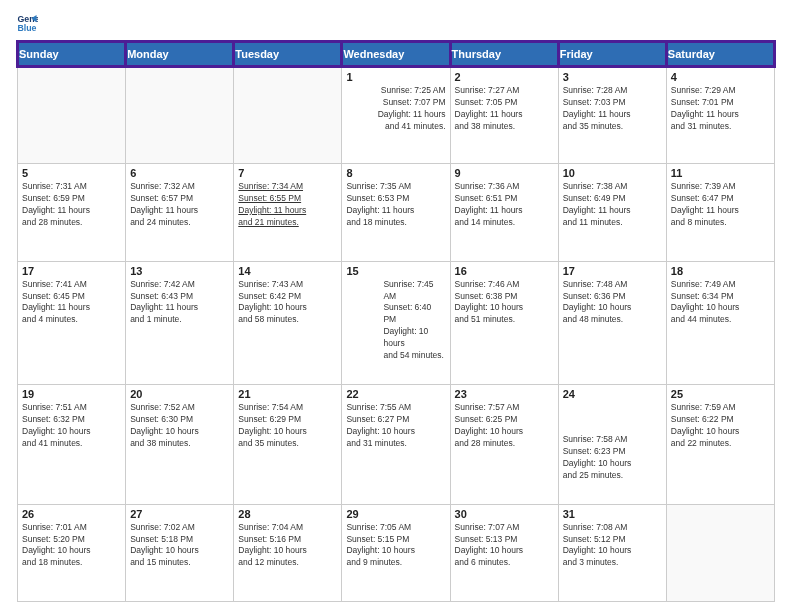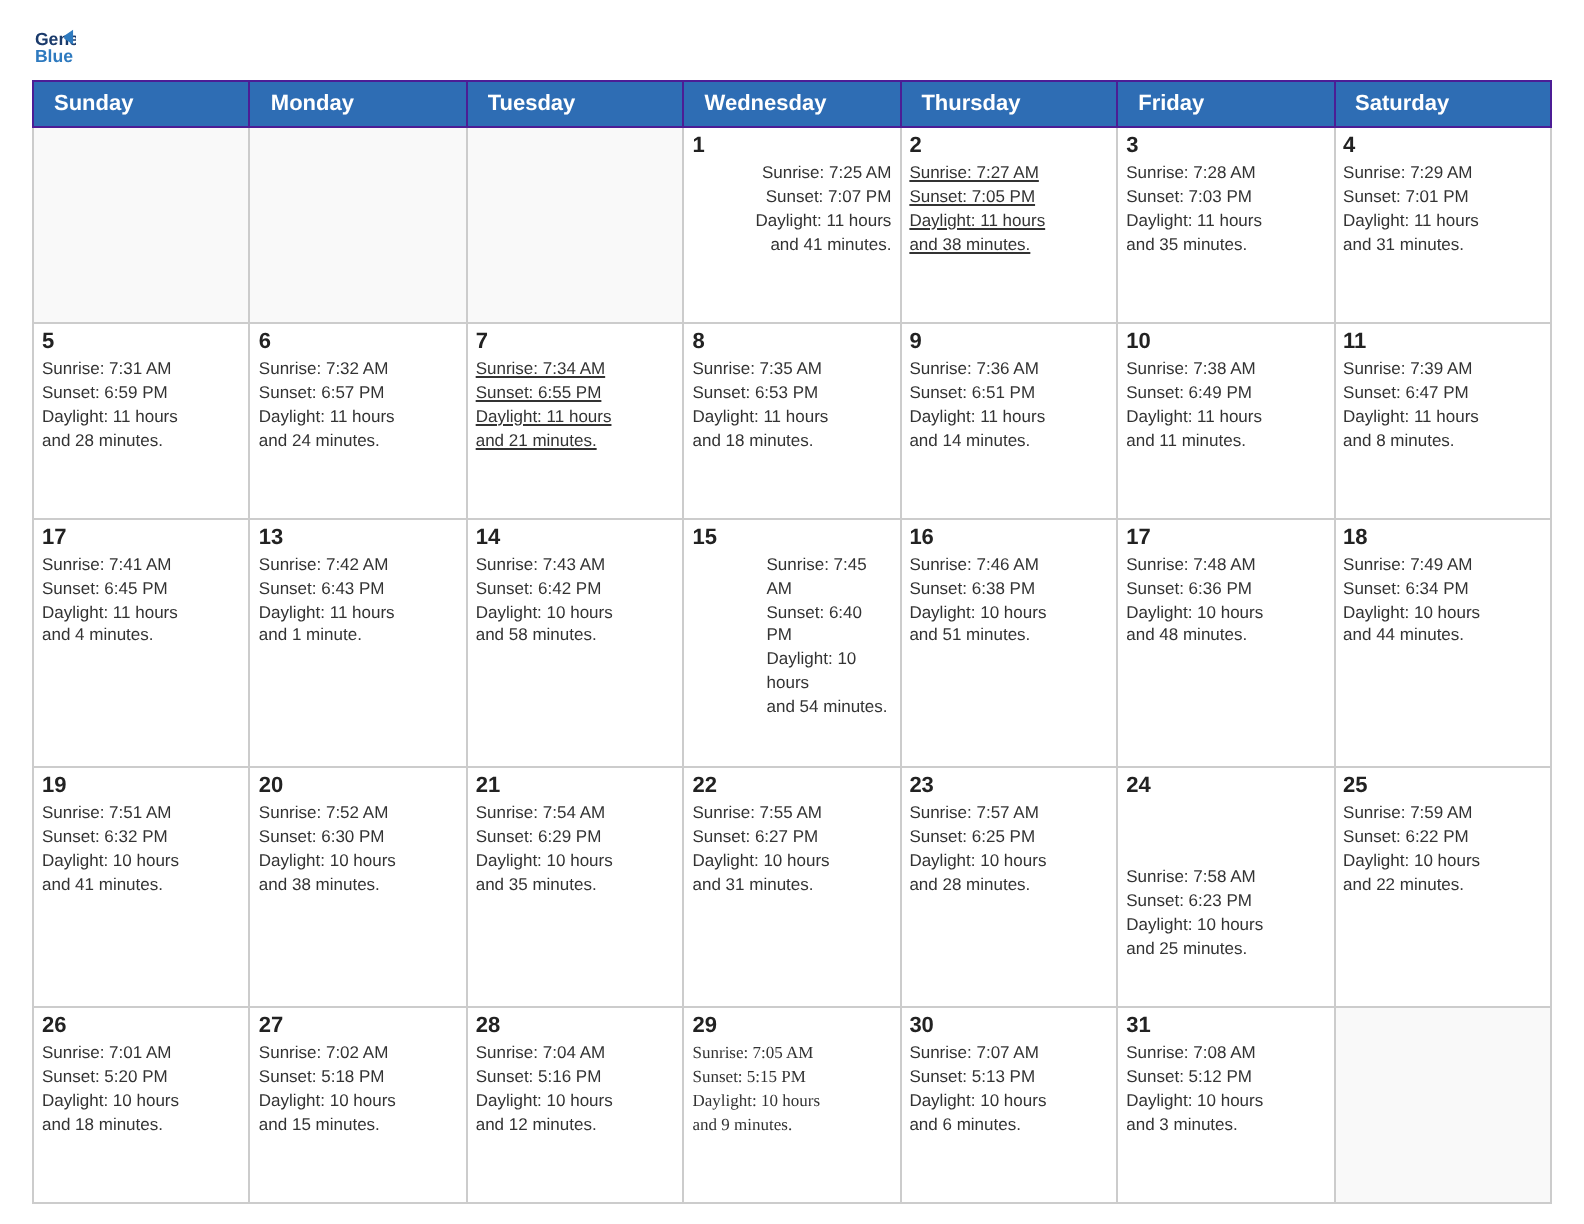--- a/index.html
+++ b/index.html
@@ -51,23 +51,23 @@
       border: 1px solid #ccc;
       border-collapse: collapse;
       width: 100%;
       table-layout: fixed;
     }
     .calendar th {
       background: #2e6db4;
       color: #fff;
       font-size: 11px;
       font-weight: bold;
-      padding: 5px 10px;
+      padding: 5px 0;
       text-align: left;
-      border: 1px solid #4c1d95;
+      border: 3px solid #4c1d95;
     }
     .calendar td {
       border: 1px solid #ccc;
       vertical-align: top;
       padding: 3px 4px;
       font-size: 9px;
       color: #333;
       background: #fff;
       height: 82px;
     }
@@ -132,21 +132,21 @@
           <td class="empty"></td>
           <td>
             <span class="day-number">1</span>
             <div class="day-info" style="white-space: pre-line; text-align: right;">Sunrise: 7:25 AM
 Sunset: 7:07 PM
 Daylight: 11 hours
 and 41 minutes.</div>
           </td>
           <td>
             <span class="day-number">2</span>
-            <div class="day-info" style="white-space: pre-line; text-decoration: underline;">Sunrise: 7:27 AM
+            <div class="day-info" style="white-space: pre-line;">Sunrise: 7:27 AM
 Sunset: 7:05 PM
 Daylight: 11 hours
 and 38 minutes.</div>
           </td>
           <td>
             <span class="day-number">3</span>
             <div class="day-info" style="white-space: pre-line;">Sunrise: 7:28 AM
 Sunset: 7:03 PM
 Daylight: 11 hours
 and 35 minutes.</div>
@@ -329,21 +329,21 @@
           </td>
           <td>
             <span class="day-number">28</span>
             <div class="day-info" style="white-space: pre-line;">Sunrise: 7:04 AM
 Sunset: 5:16 PM
 Daylight: 10 hours
 and 12 minutes.</div>
           </td>
           <td>
             <span class="day-number">29</span>
-            <div class="day-info" style="white-space: pre-line; font-family: Liberation Serif, serif;">Sunrise: 7:05 AM
+            <div class="day-info" style="white-space: pre-line;">Sunrise: 7:05 AM
 Sunset: 5:15 PM
 Daylight: 10 hours
 and 9 minutes.</div>
           </td>
           <td>
             <span class="day-number">30</span>
             <div class="day-info" style="white-space: pre-line;">Sunrise: 7:07 AM
 Sunset: 5:13 PM
 Daylight: 10 hours
 and 6 minutes.</div>

